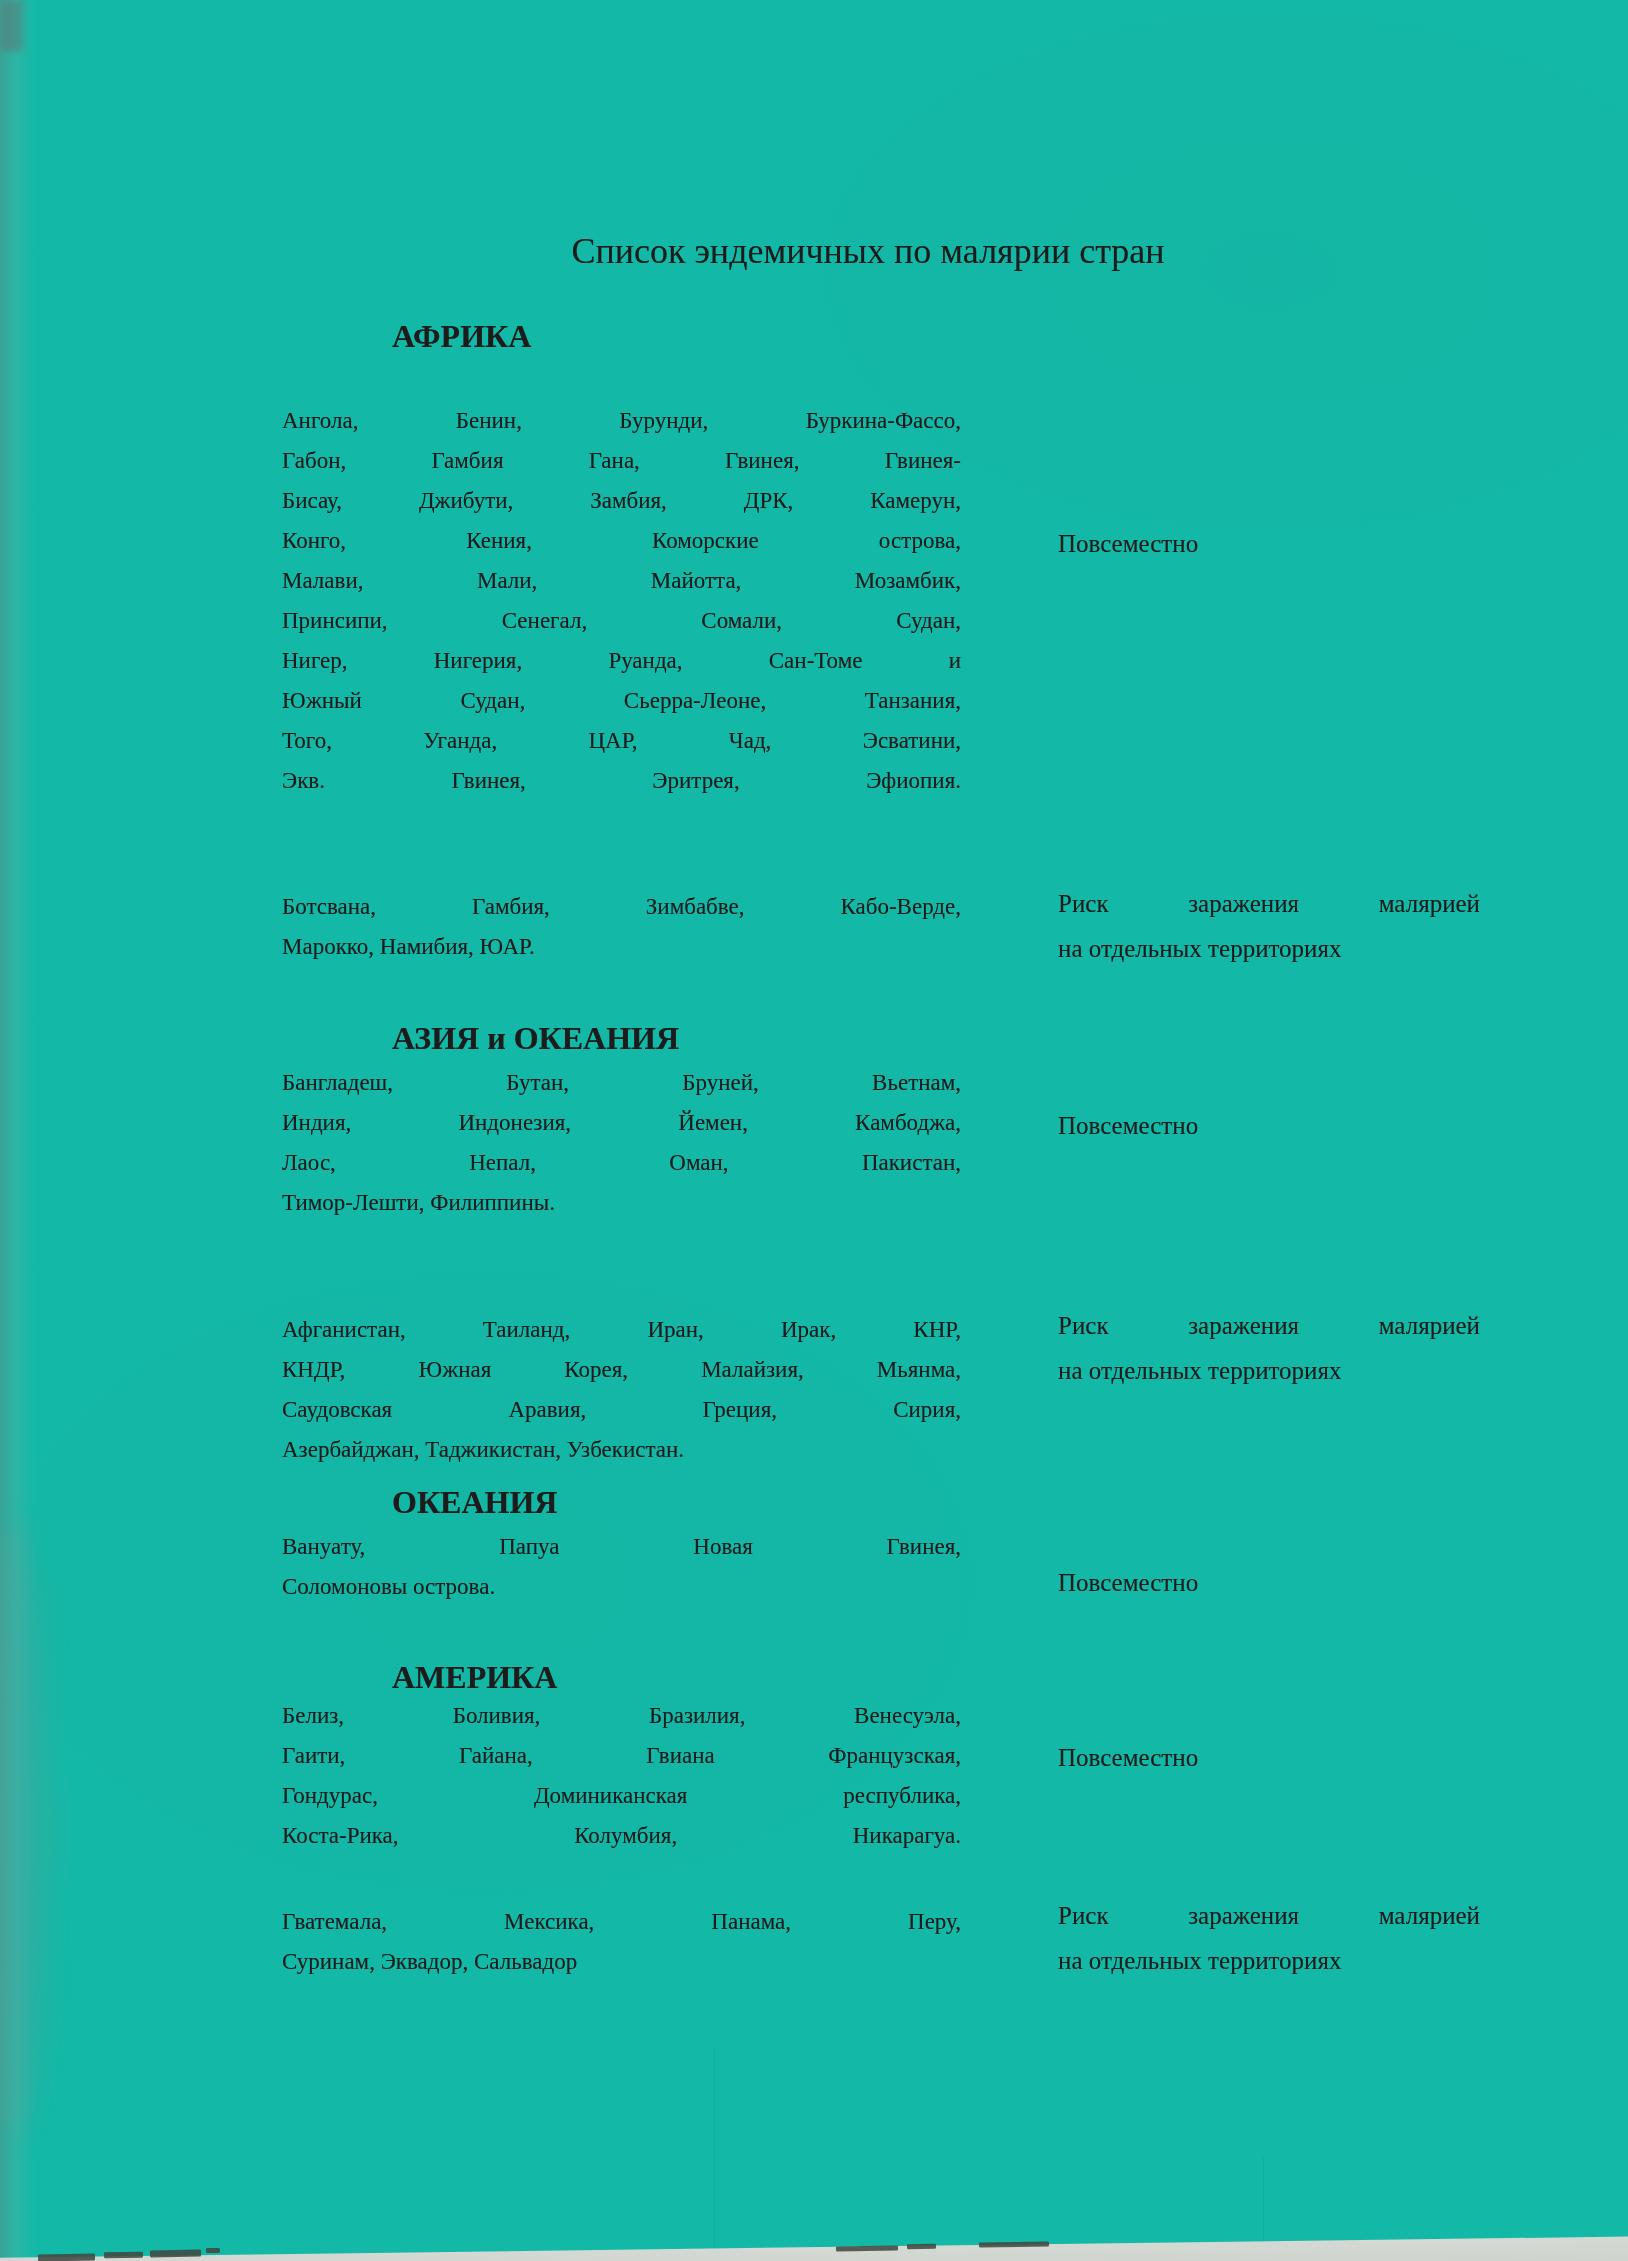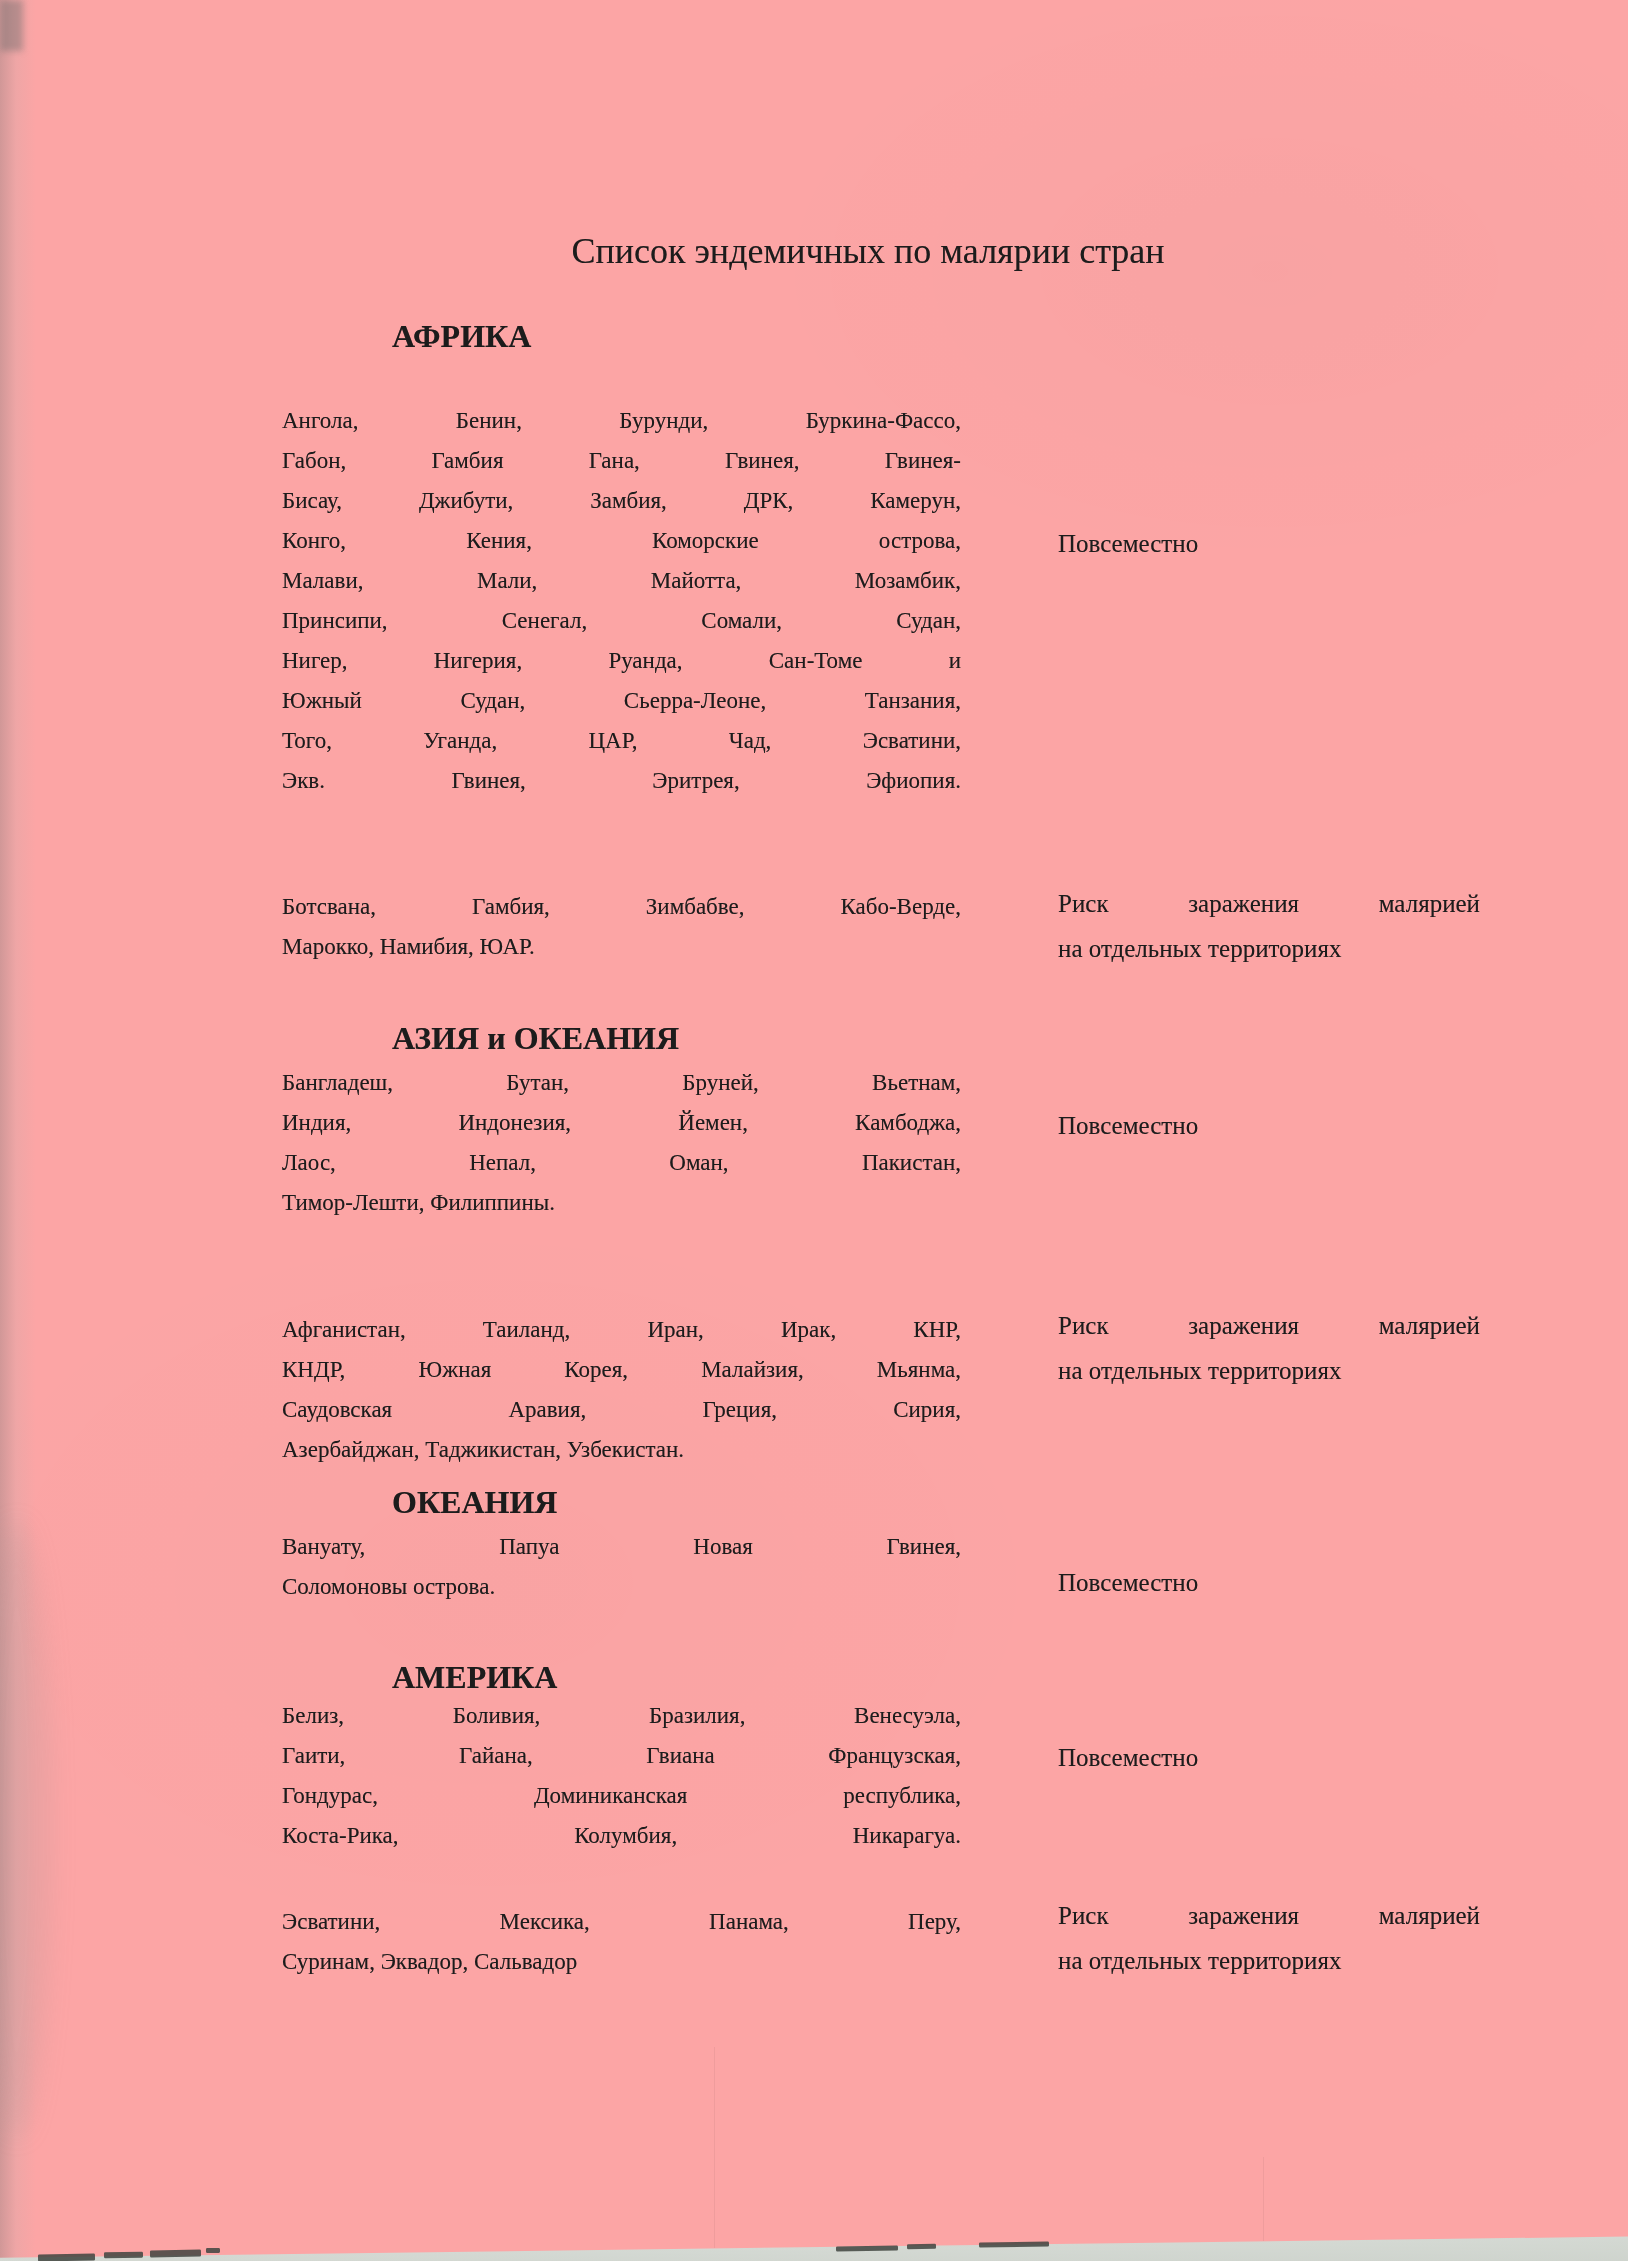--- a/index.html
+++ b/index.html
@@ -1,19 +1,19 @@
 <!DOCTYPE html>
 <html lang="ru" style="font-size:10.4px"><head>
 <meta charset="utf-8">
 <style>
   html,body{margin:0;padding:0;background:#e9e9e9;}
   .page{
     position:relative;
     width:1628px;height:2261px;
-    background:#fca5a5;
+    background:#14b8a6;
     overflow:hidden;
     font-family:"Liberation Serif","DejaVu Serif",serif;
     color:#1c1c1c;
   }
   
   .page::before{
     content:"";position:absolute;inset:0;
     background:
       radial-gradient(777px 453px at 78% 12%, rgba(0,0,0,0.015), transparent 70%),
       radial-gradient(907px 583px at 30% 70%, rgba(0,0,0,0.012), transparent 70%);
@@ -147,21 +147,21 @@
     <div class="line j">Белиз, Боливия, Бразилия, Венесуэла,</div>
     <div class="line j">Гаити, Гайана, Гвиана Французская,</div>
     <div class="line j">Гондурас, Доминиканская республика,</div>
     <div class="line j">Коста-Рика, Колумбия, Никарагуа.</div>
   </div>
   <div class="note-block" style="top:1735px">
     <div class="line l">Повсеместно</div>
   </div>
 
   <div class="country-block" style="top:1902px">
-    <div class="line j">Эсватини, Мексика, Панама, Перу,</div>
+    <div class="line j">Гватемала, Мексика, Панама, Перу,</div>
     <div class="line l">Суринам, Эквадор, Сальвадор</div>
   </div>
   <div class="note-block" style="top:1893px">
     <div class="line j">Риск заражения малярией</div>
     <div class="line l">на отдельных территориях</div>
   </div>
 
   <div class="edge-shadow-left"></div>
   <div class="edge-shadow-cap"></div>
   <div class="edge-shadow-bulge"></div>

